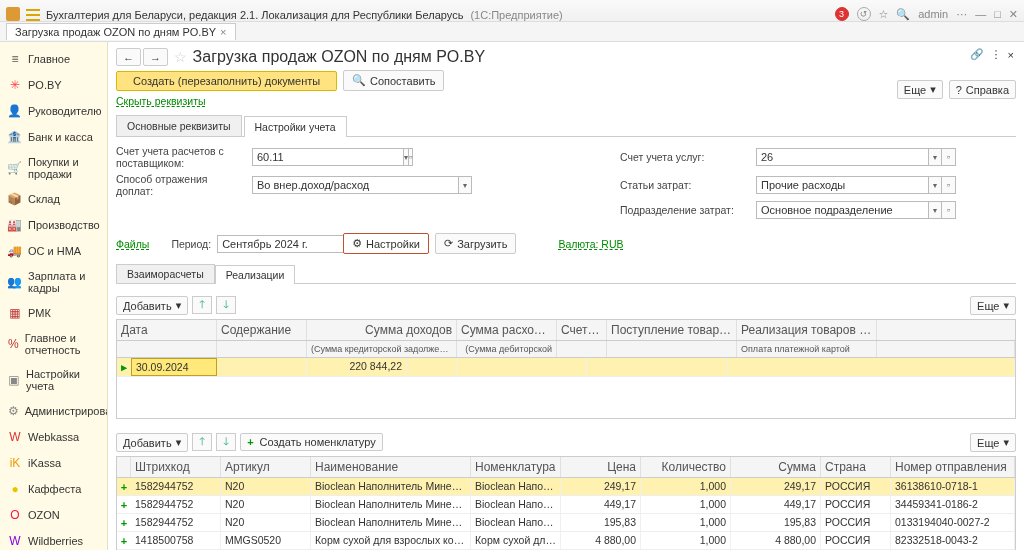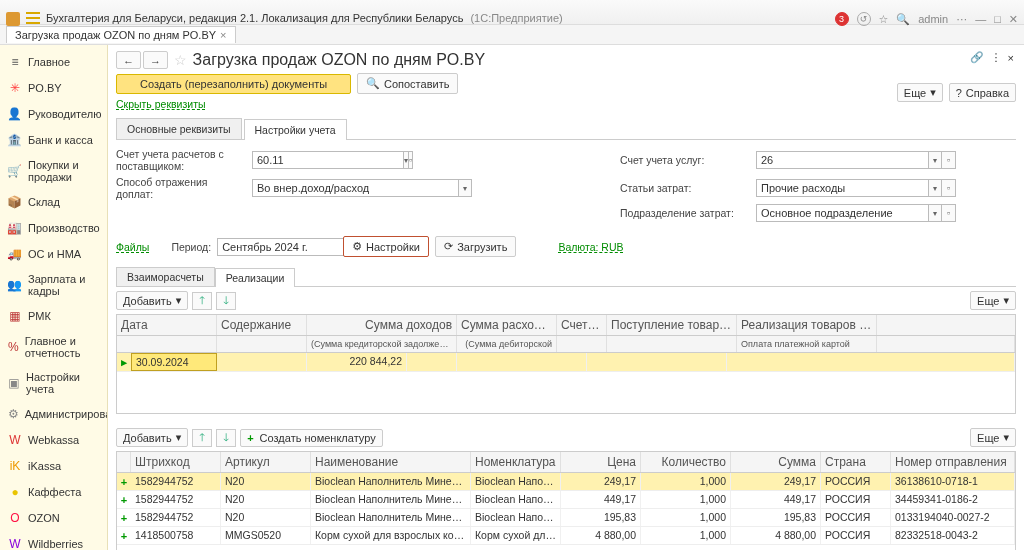--- a/index.html
+++ b/index.html
@@ -1,17 +1,17 @@
 <!DOCTYPE html>
 <html><head>
 <meta charset="utf-8">
 <style>
 *{box-sizing:border-box;margin:0;padding:0;font-family:Arial,sans-serif;font-size:11px;color:#333}
 body{background:#fff;width:1024px;height:550px;overflow:hidden;position:relative}
-.titlebar{height:22px;background:linear-gradient(#fafafa,#f0f0f0);border-bottom:1px solid #ddd;display:flex;align-items:flex-start;padding:12px 6px;gap:6px}
+.titlebar{height:22px;background:linear-gradient(#fafafa,#f0f0f0);border-bottom:1px solid #ddd;display:flex;align-items:flex-end;padding:0 6px;gap:6px}
 .titlebar .logo{width:14px;height:14px;background:#d93;border-radius:2px}
 .titlebar .burger{width:14px;height:12px;display:flex;flex-direction:column;justify-content:space-between}
 .titlebar .burger span{height:2px;background:#d9a800;display:block}
 .titlebar .titletext{flex:1;color:#555}
 .titlebar .sys{color:#888;margin-left:4px}
 .titlebar-right{display:flex;gap:8px;align-items:center}
 .titlebar-right span{color:#888;cursor:pointer}
 .circ{width:14px;height:14px;border-radius:50%;border:1px solid #aaa;display:inline-flex;align-items:center;justify-content:center;font-size:9px}
 .tabbar{height:20px;background:#f5f5f5;border-bottom:1px solid #ddd;display:flex;align-items:center;padding:0 6px}
 .tab{background:#fff;border:1px solid #ccc;border-bottom:none;padding:2px 8px;display:flex;align-items:center;gap:4px;font-size:10.5px}
@@ -21,39 +21,39 @@
 .nav-item{display:flex;align-items:center;gap:6px;padding:6px 8px;cursor:pointer;font-size:10.5px;color:#555}
 .nav-icon{width:14px;height:14px;display:inline-flex;align-items:center;justify-content:center;font-size:12px}
 .main{flex:1;background:#fff;padding:6px 8px;overflow:auto;position:relative}
 .hdr-row{display:flex;align-items:center;gap:6px;margin-bottom:4px}
 .navbtns{display:flex;gap:2px}
 .sqbtn{border:1px solid #ccc;background:#fafafa;padding:2px 6px;cursor:pointer;border-radius:2px;font-size:11px}
 .titlemain{font-size:16px;font-weight:normal}
 .star{color:#ccc;font-size:14px}
 .rightcorner{position:absolute;top:6px;right:10px;display:flex;gap:6px;align-items:center;color:#888}
 .btnrow{display:flex;gap:6px;align-items:center;margin:4px 0}
-.btn-yellow{background:#ffe380;border:1px solid #d9b800;padding:3px 23px;cursor:pointer;border-radius:2px}
+.btn-yellow{background:#ffe380;border:1px solid #d9b800;padding:3px 16px;cursor:pointer;border-radius:2px}
 .btn{background:#fafafa;border:1px solid #ccc;padding:3px 8px;cursor:pointer;border-radius:2px;display:inline-flex;align-items:center;gap:4px}
 .btn-sm{padding:2px 6px}
 .link{color:#008c00;text-decoration:underline dashed;cursor:pointer;font-size:10.5px}
 .tabstrip{display:flex;border-bottom:1px solid #ccc;margin:8px 0 8px 0}
 .tabstrip-tab{padding:4px 10px;border:1px solid #ccc;border-bottom:none;background:#f0f0f0;cursor:pointer;font-size:10.5px;margin-right:2px}
 .tabstrip-tab.active{background:#fff;position:relative;top:1px}
 .form-grid{display:grid;grid-template-columns:130px 220px 20px 110px 130px 200px 20px;gap:4px 6px;align-items:center;margin-bottom:12px}
 .fld-label{font-size:10.5px;color:#444}
 .fld-combo{display:flex}
 .fld-combo input{flex:1;border:1px solid #bbb;border-right:none;padding:2px 4px;height:18px}
 .fld-combo .dd{border:1px solid #bbb;width:14px;height:18px;display:flex;align-items:center;justify-content:center;background:#fafafa;font-size:8px;color:#666}
 .fld-combo .ext{border:1px solid #bbb;border-left:none;width:14px;height:18px;display:flex;align-items:center;justify-content:center;background:#fafafa;font-size:9px;color:#666}
 .period-row{display:flex;align-items:center;gap:6px;margin:14px 0 10px 0}
 .btn-outlined{border:1.5px solid #c05030;background:#fff;padding:3px 8px;border-radius:2px;display:inline-flex;gap:4px;align-items:center}
-.subtabs{display:flex;border-bottom:1px solid #ccc;margin-bottom:4px}
+.subtabs{display:flex;border-bottom:1px solid #ccc;margin-bottom:12px}
 .subtab{padding:3px 10px;border:1px solid #ccc;border-bottom:none;background:#f0f0f0;font-size:10.5px;cursor:pointer}
 .subtab.active{background:#fff;position:relative;top:1px}
-.toolbar{display:flex;gap:4px;align-items:flex-end;margin:4px 0}
+.toolbar{display:flex;gap:4px;align-items:flex-start;margin:4px 0}
 .toolbar .spacer{flex:1}
 .table{border:1px solid #ccc;width:100%}
 .table-hdr{display:flex;background:#f5f5f5;border-bottom:1px solid #ccc}
 .th{padding:3px 4px;font-size:12px;color:#555;border-right:1px solid #e0e0e0;overflow:hidden;text-overflow:ellipsis;white-space:nowrap}
 .table-sub{display:flex;background:#f5f5f5;border-bottom:1px solid #ccc}
 .table-row{display:flex;border-bottom:1px solid #eee;min-height:18px}
 .table-row.sel{background:#fff2b0}
 .td{padding:2px 4px;font-size:10.5px;border-right:1px solid #f0f0f0;overflow:hidden;text-overflow:ellipsis;white-space:nowrap}
 .table-body{height:60px;overflow:auto}
 .table-body2{height:78px;overflow:auto}

